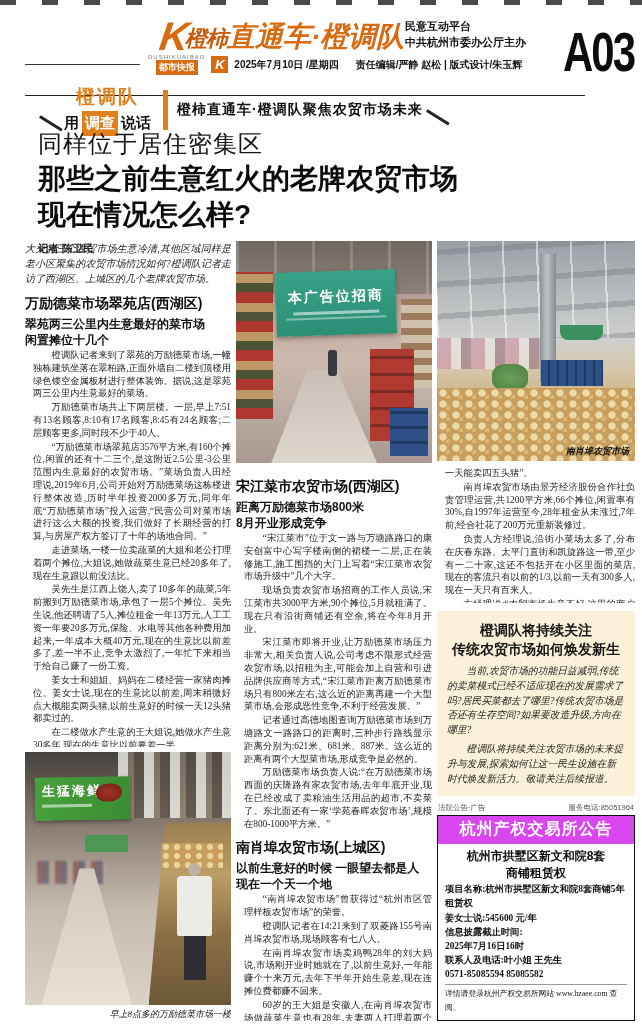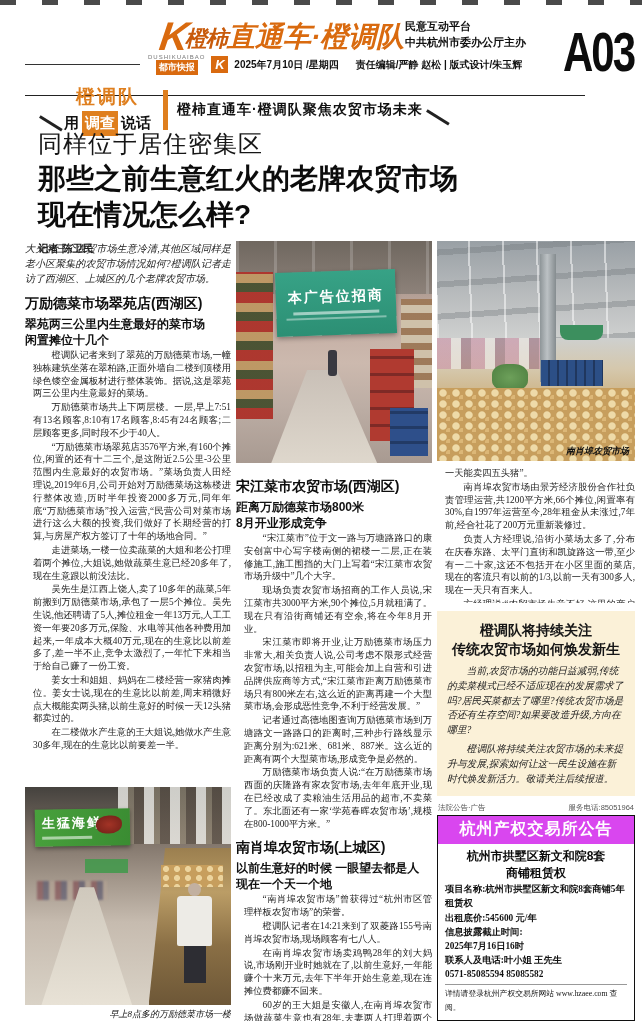--- a/index.html
+++ b/index.html
@@ -106,21 +106,21 @@
     background:repeating-linear-gradient(90deg, rgba(205,150,170,.65) 0 14px, rgba(235,230,225,.7) 14px 24px, rgba(150,100,120,.55) 24px 34px); filter:blur(.4px); }
   .ph-r .crate-b { right:16%; top:54%; width:62px; height:26px;
     background:repeating-linear-gradient(90deg,#2c4f86 0 7px,#20375e 7px 9px); }
   .ph-r .eggs { bottom:0; left:0; right:0; height:33%; background-color:#c79e5d;
     background-image:radial-gradient(circle at 6px 5px, #eedaa8 3.2px, rgba(0,0,0,0) 4.2px),
                      radial-gradient(circle at 12px 10px, #dcb777 2.6px, rgba(0,0,0,0) 3.4px);
     background-size:13px 11px; }
   .ph-r .greens { left:28%; top:56%; width:18%; height:12%; background:radial-gradient(#6da05a,#4c7d3f); border-radius:40%; filter:blur(.5px); }
   .ph-cap { position:absolute; right:6px; bottom:3px; font-size:9px; font-style:italic; font-weight:700; color:#101010; }
 
-  .ph-l { height:218px; margin-top:5px;
+  .ph-l { height:253px; margin-top:5px;
     background:linear-gradient(180deg,#45423e 0%,#5c554e 10%,#7b6f65 22%,#a2968a 42%,#c6bbaf 62%,#d9d2c6 100%);padding-left:8px; }
   .ph-l .sign { left:5%; top:10%; width:46%; height:17%; transform:rotate(-1deg); padding:5px 7px;
     background:linear-gradient(100deg,#48a13c,#3a8c32); color:#fff; box-shadow:0 2px 4px rgba(0,0,0,.4); }
   .ph-l .st { font-family:"Liberation Sans","DejaVu Sans",sans-serif; font-weight:800; font-size:13px; letter-spacing:2px; }
   .ph-l .ss { width:62%; height:2.5px; background:rgba(255,255,255,.55); margin-top:4px; }
   .ph-l .lob { position:absolute; right:8px; top:7px; width:26px; height:18px; border-radius:50% 40% 50% 40%;
     background:radial-gradient(#a33326,#6e1f17); }
   .ph-l .sign2 { left:29%; top:33%; width:21%; height:6.5%; background:#3f9a4a; opacity:.85; }
   .ph-l .crowd { left:6%; top:43%; width:34%; height:9%;
     background:repeating-linear-gradient(90deg, rgba(120,60,70,.55) 0 6px, rgba(60,60,95,.5) 6px 12px, rgba(185,165,150,.45) 12px 18px); filter:blur(1px); }
@@ -299,21 +299,21 @@
       <div class="ad-meta">
         <span>法院公告·广告</span>
         <span>服务电话:85051964</span>
       </div>
       <div class="ad">
         <div class="ad-banner">杭州产权交易所公告</div>
         <div class="ad-body">
           <div class="ad-t">杭州市拱墅区新文和院8套</div>
           <div class="ad-t">商铺租赁权</div>
           <div class="ad-line">项目名称:杭州市拱墅区新文和院8套商铺5年租赁权</div>
-          <div class="ad-line">出租底价:545600 元/年</div>
+          <div class="ad-line">姜女士说:545600 元/年</div>
           <div class="ad-line">信息披露截止时间:</div>
           <div class="ad-line">2025年7月16日16时</div>
           <div class="ad-line">联系人及电话:叶小姐  王先生</div>
           <div class="ad-line">0571-85085594 85085582</div>
           <div class="ad-line small">详情请登录杭州产权交易所网站 www.hzaee.com 查阅。</div>
         </div>
       </div>
     </div>
 
   </div>

